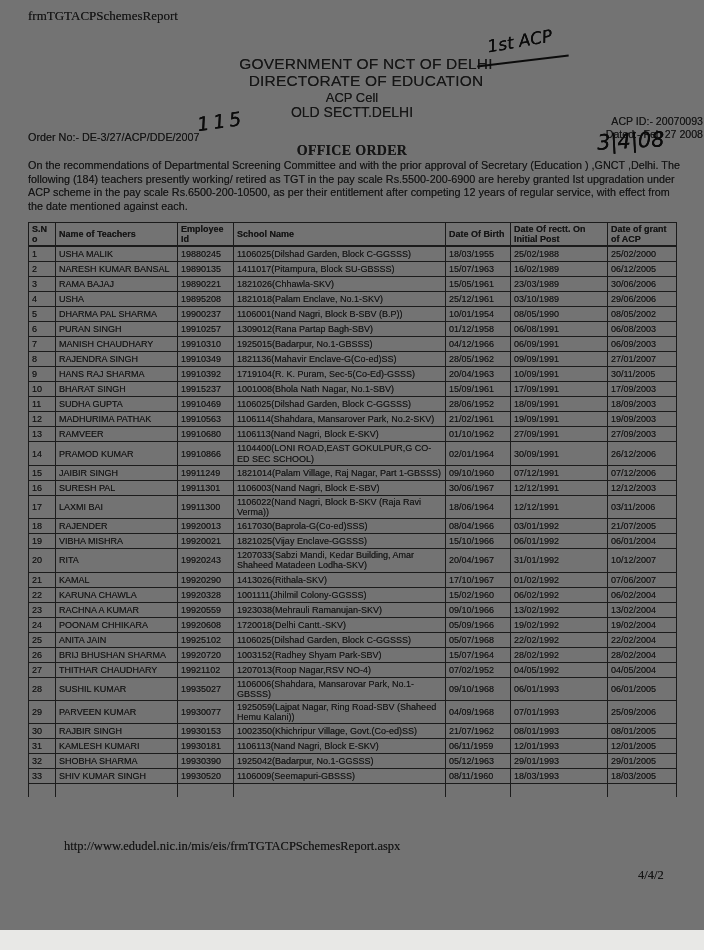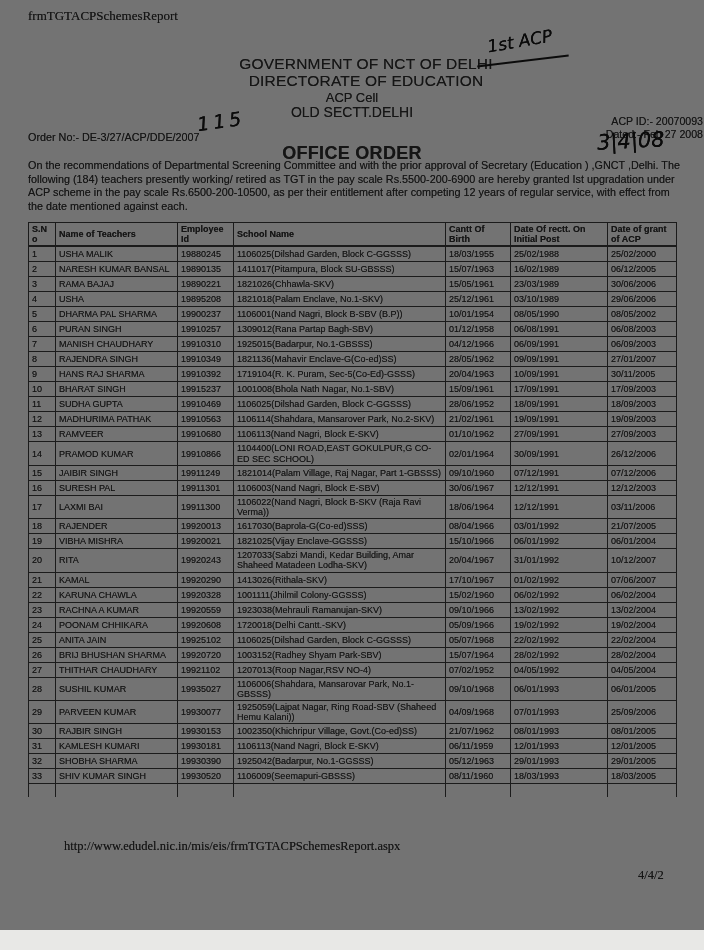--- a/index.html
+++ b/index.html
@@ -16,21 +16,21 @@
         text-shadow:0 0 .6px #000;white-space:nowrap;}
   .hw-top{position:absolute;left:487px;top:31px;font-size:17px;transform:rotate(-10deg);}
   .hw-underline{position:absolute;left:477px;top:60px;width:92px;height:0;
         border-bottom:2.6px solid #0b0b0b;transform:rotate(-7deg);}
   .order-no{position:absolute;left:28px;top:119px;font-size:10.8px;margin-top:12px;}
   .hw-order{position:absolute;left:197px;top:110px;font-size:19px;letter-spacing:4px;
         transform:rotate(-8deg);}
   .meta{position:absolute;right:1px;top:115px;text-align:right;font-size:10.6px;line-height:13px;}
   .hw-date{position:absolute;left:597px;top:129px;font-size:21px;transform:rotate(-3deg);}
   .oo-title{position:absolute;left:0;top:143px;width:704px;text-align:center;
-        font-size:18px;font-weight:700;letter-spacing:.3px;}
+        font-size:14px;font-weight:700;letter-spacing:.3px;font-family:Liberation Serif, serif;}
   .oo-body{position:absolute;left:28px;top:159px;width:655px;font-size:10.8px;
         line-height:13.6px;text-align:left;}
   .tbl-wrap{position:absolute;left:28px;top:222px;width:650px;}
   table{border-collapse:collapse;table-layout:fixed;width:648px;font-size:9px;}
   th,td{border:1px solid #1b1b1b;padding:1px 3px;vertical-align:middle;
         line-height:10.2px;text-align:left;overflow:hidden;word-wrap:break-word;}
   th{font-weight:700;border-bottom:2px solid #1b1b1b;}
   tbody tr td{height:12px;}
   tr.partial td{border-bottom:none;height:9px;}
   .footer-url{position:absolute;left:28px;top:839px;font-family:"Liberation Serif",serif;
@@ -77,21 +77,21 @@
           <col style="width:65px">
           <col style="width:97px">
         <col style="width:69px">
       </colgroup>
       <thead>
         <tr id="thead-row">
             <th>S.No</th>
             <th>Name of Teachers</th>
             <th>Employee Id</th>
             <th>School Name</th>
-            <th>Cantt Of Birth</th>
+            <th>Date Of Birth</th>
             <th>Date Of rectt. On Initial Post</th>
             <th>Date of grant of ACP</th>
           </tr>
       </thead>
       <tbody id="tbody">
           <tr>
             <td>1</td>
             <td>USHA MALIK</td>
             <td>19880245</td>
             <td>1106025(Dilshad Garden, Block C-GGSSS)</td>

